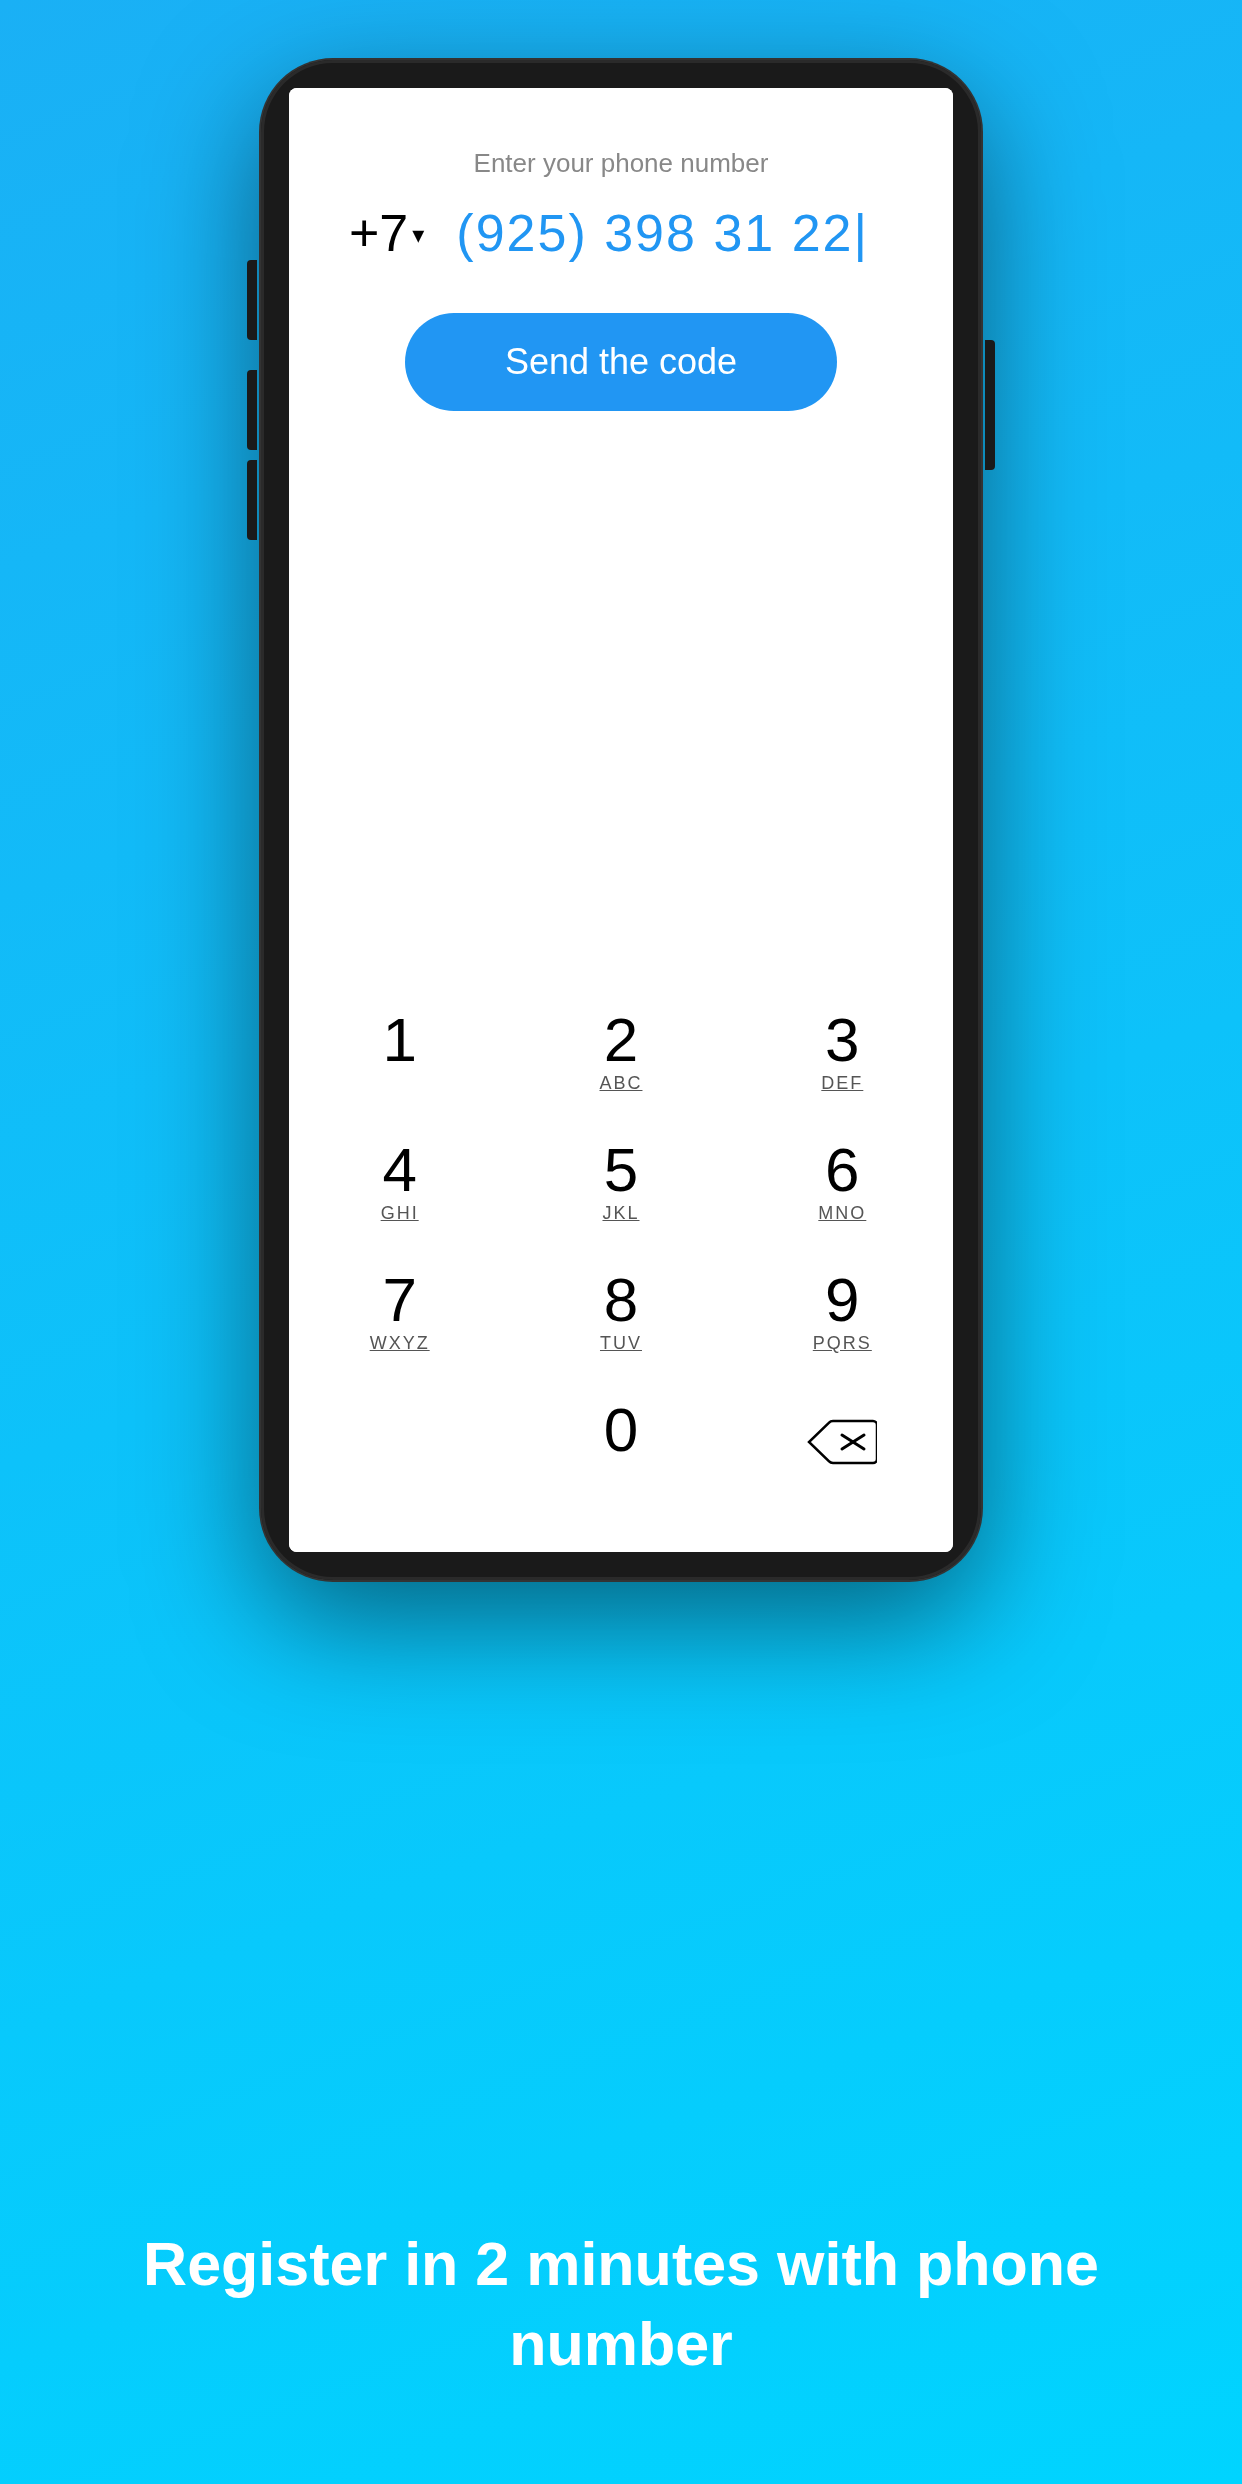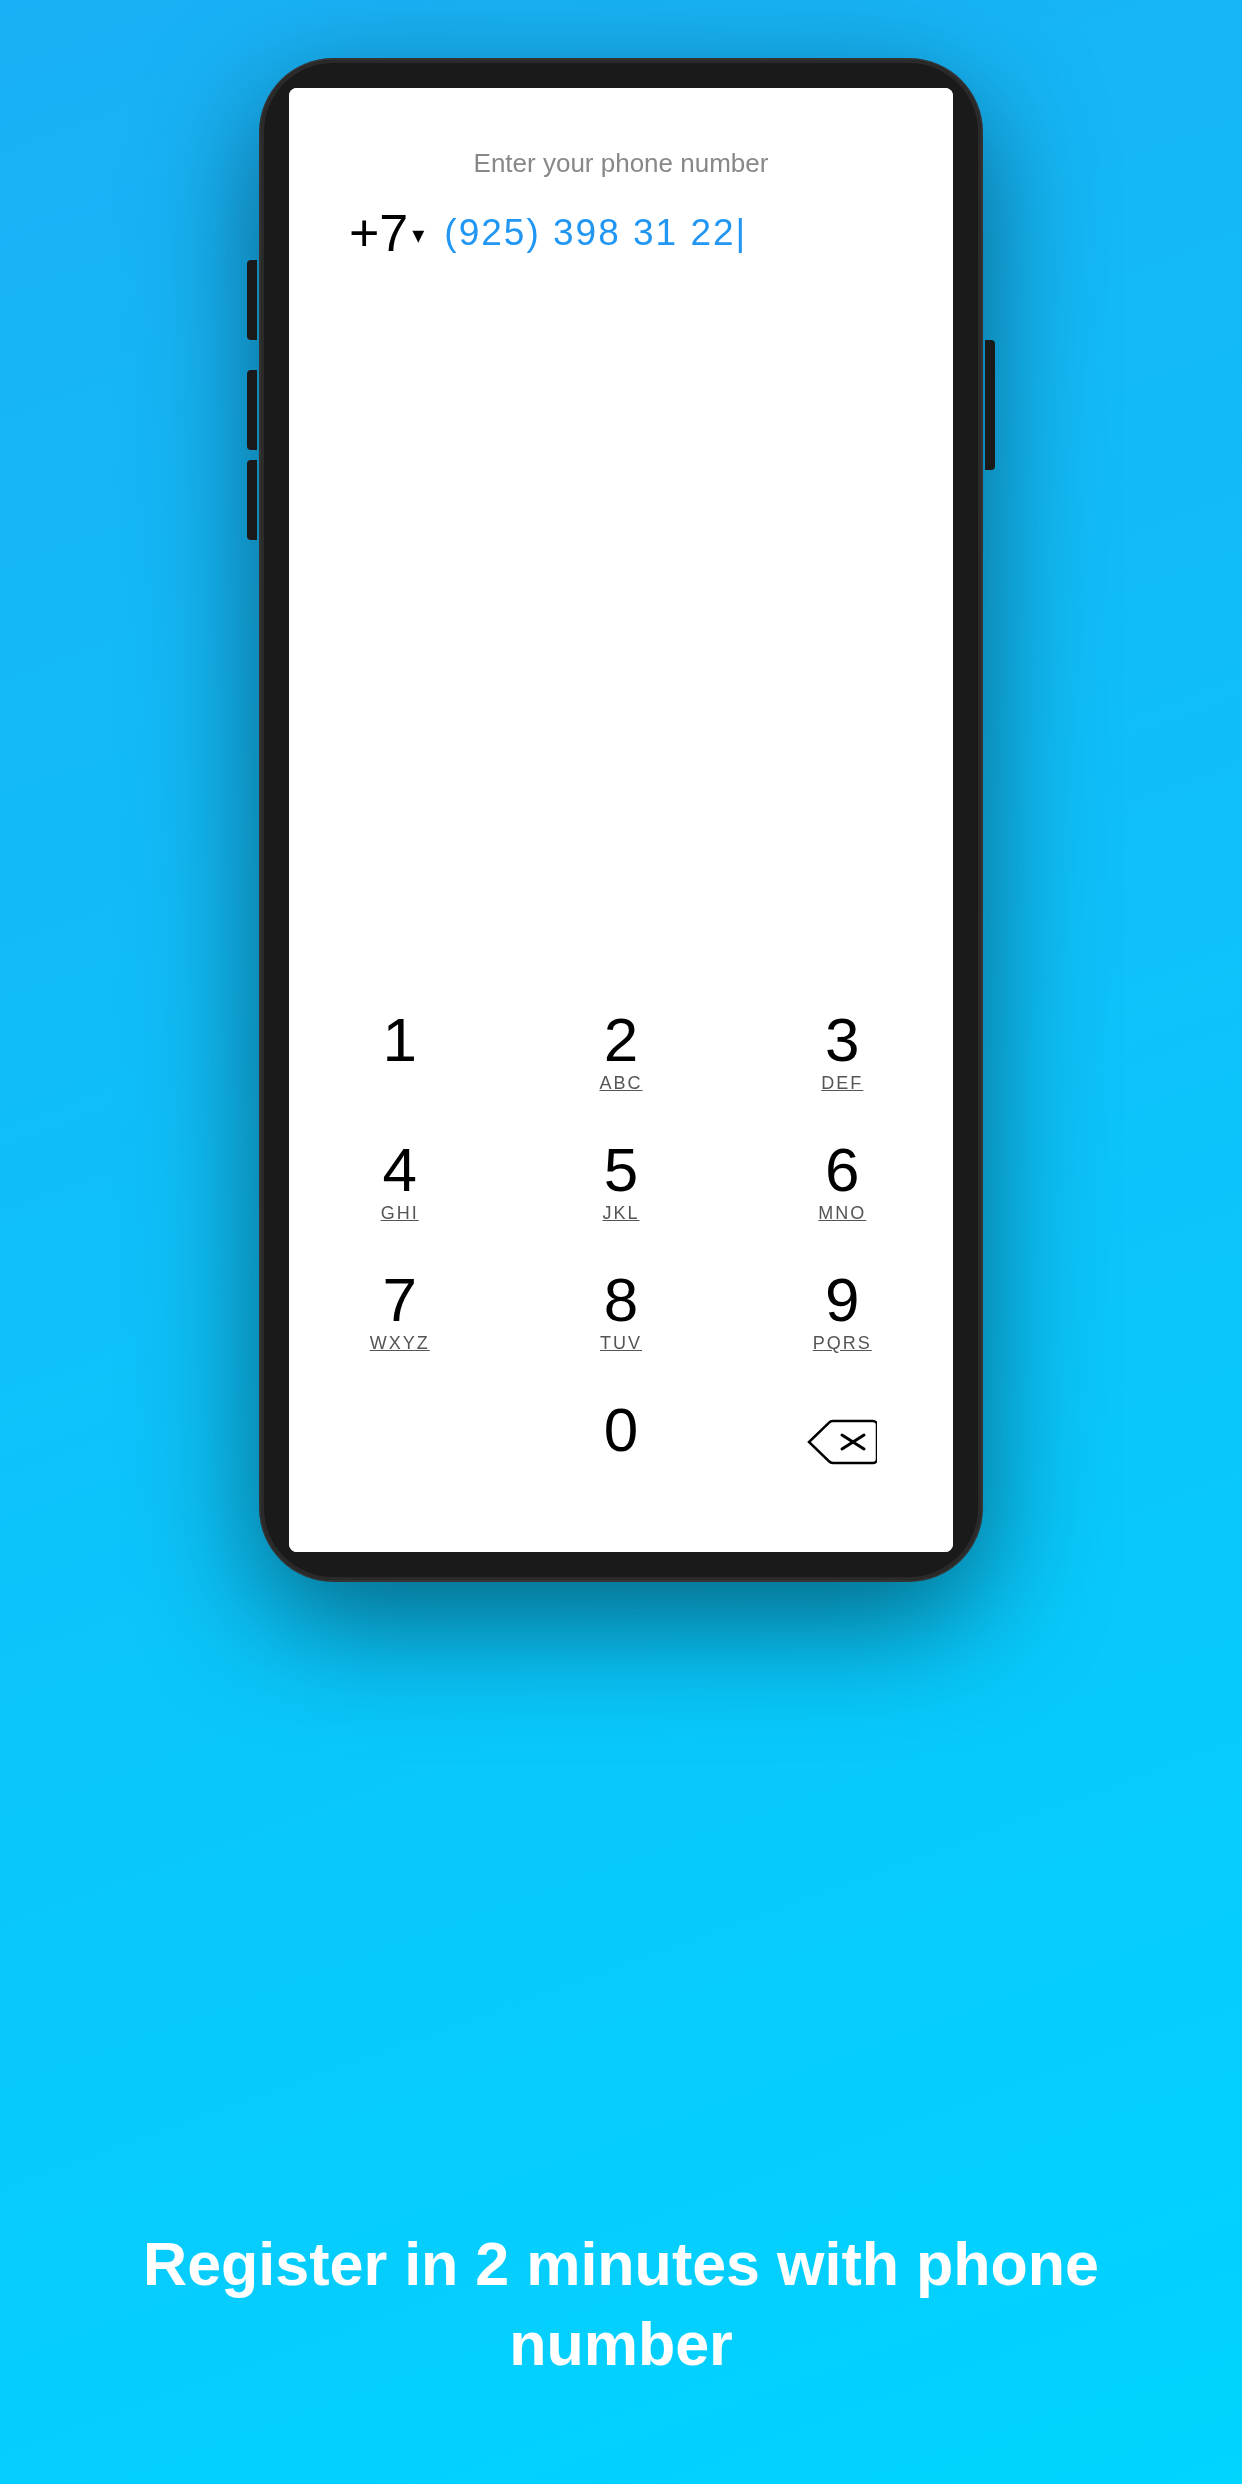--- a/index.html
+++ b/index.html
@@ -109,24 +109,25 @@
     }
 
     .country-code .chevron {
       font-size: 24px;
       color: #000;
       margin-left: 4px;
       margin-top: 4px;
     }
 
     .phone-number-value {
-      font-size: 37px;
+      font-size: 52px;
       font-weight: 400;
       color: #2196F3;
       letter-spacing: 2px;
+      margin-left: 12px;
     }
 
     .send-code-btn {
       background: #2196F3;
       color: #fff;
       border: none;
       border-radius: 60px;
       padding: 28px 100px;
       font-size: 36px;
       font-weight: 500;
@@ -217,20 +218,21 @@
       <span class="input-label">Enter your phone number</span>
       <div class="phone-number-row">
         <div class="country-code">
           <span>+7</span>
           <span class="chevron">▾</span>
         </div>
         <span class="phone-number-value">
           <span>(925) 398 31 22</span><span>|</span>
         </span>
       </div>
+      <button class="send-code-btn">Send the code</button>
     </div>
 
     <div class="spacer"></div>
 
     <div class="keypad">
 
       <div class="keypad-row">
         <div class="key">
           <span class="key-number">1</span>
           <span class="key-letters"></span>

